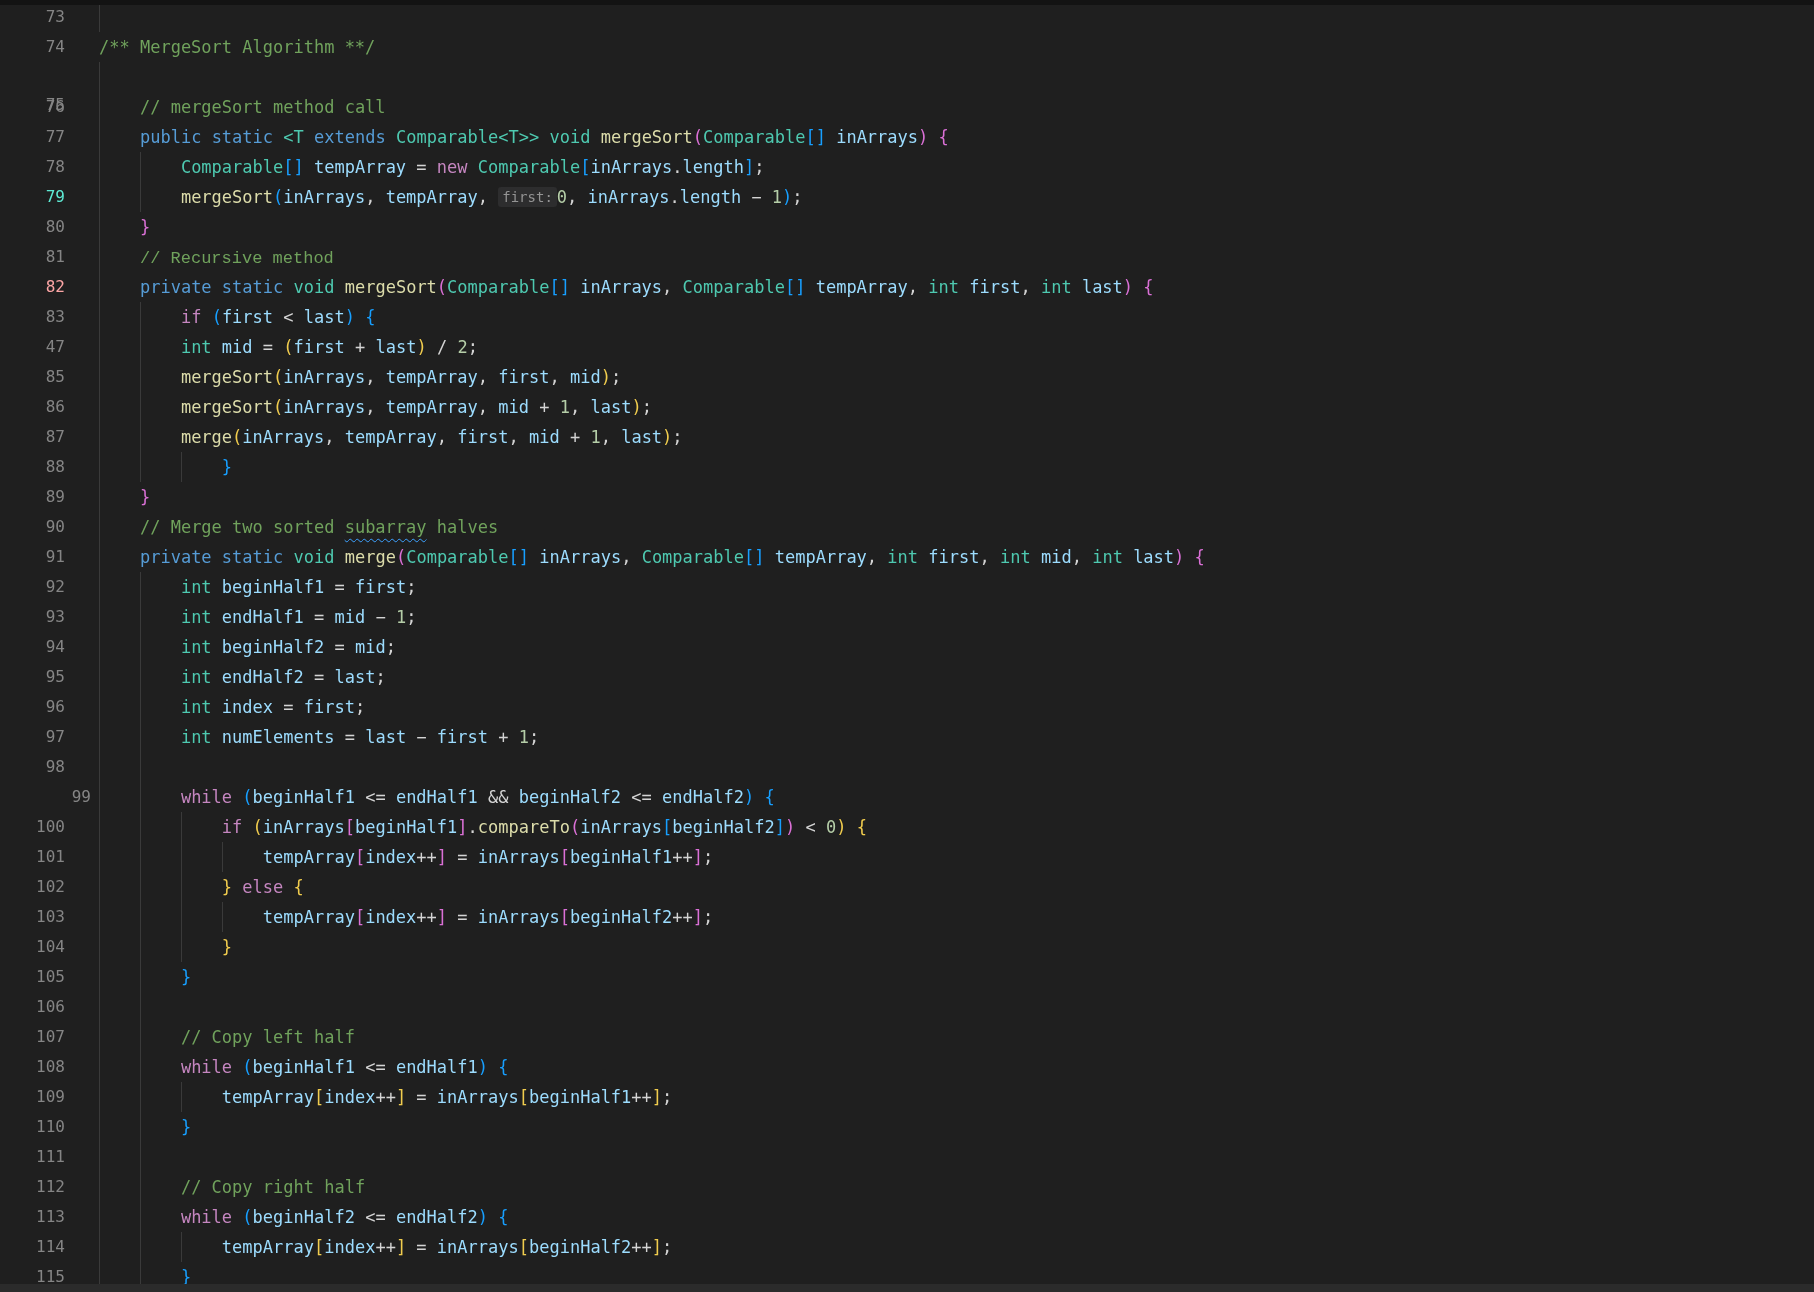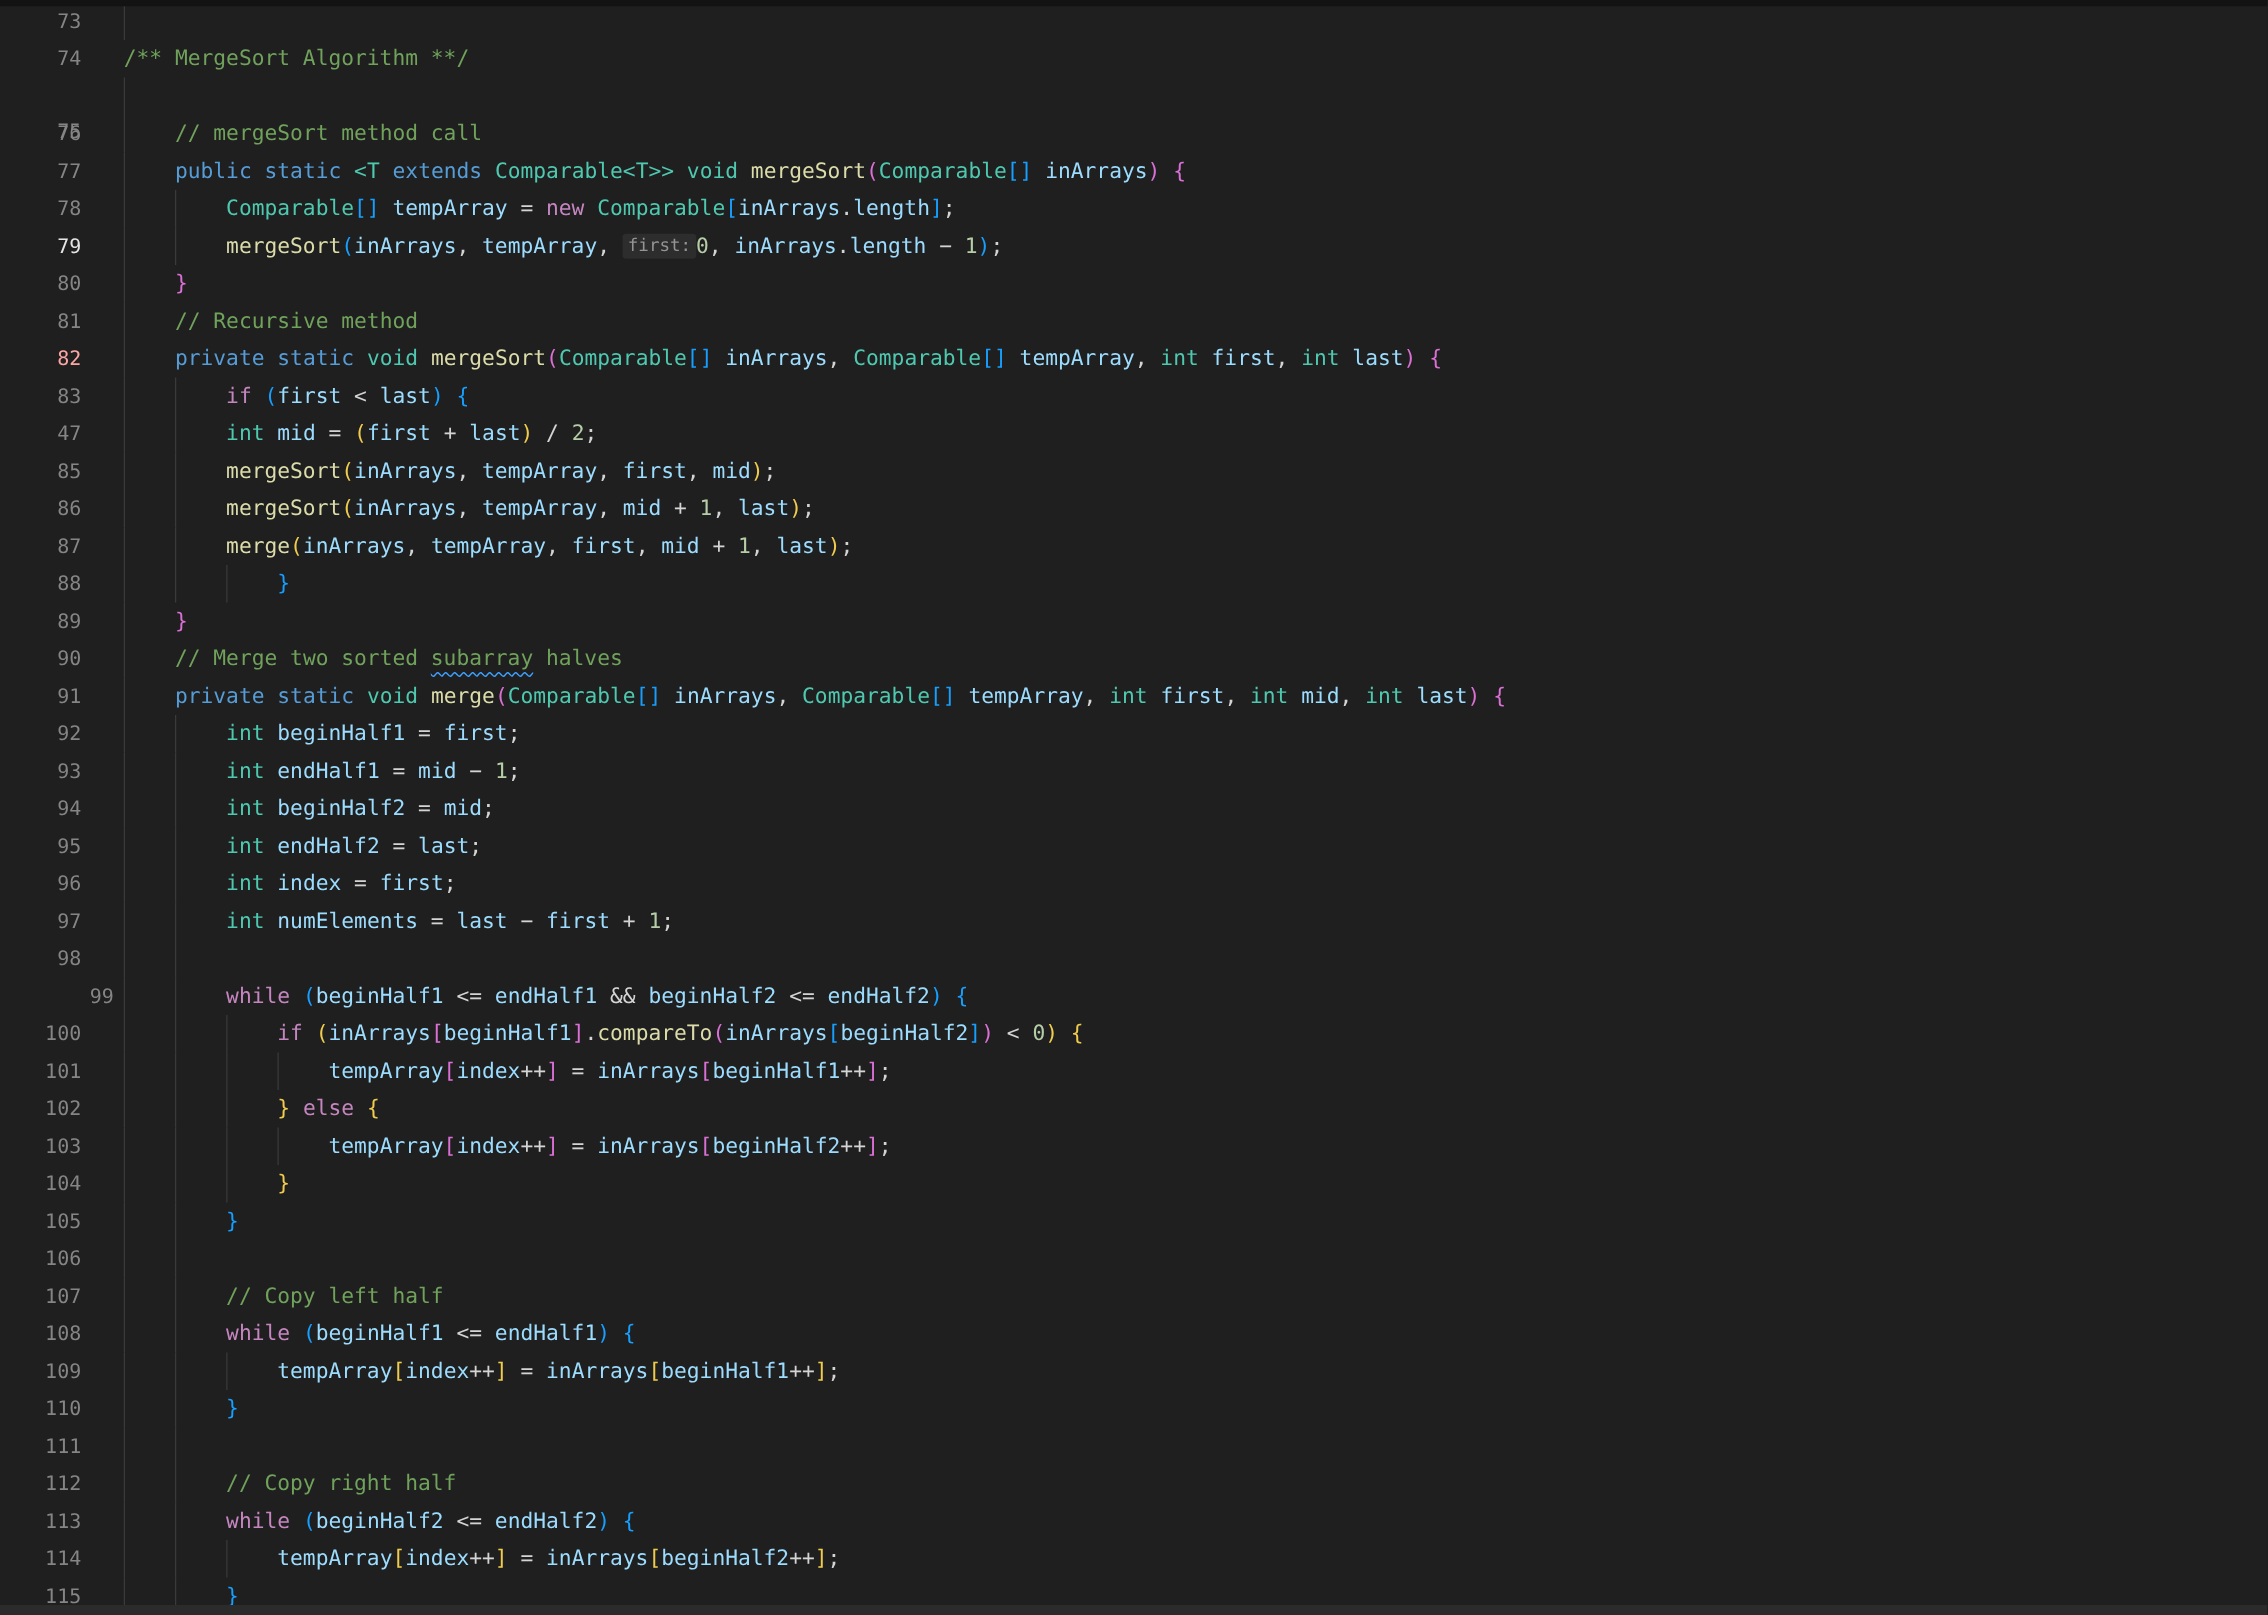--- a/index.html
+++ b/index.html
@@ -42,30 +42,30 @@
     </div>
     <div class="line">
       <div class="num" style="color: rgb(133, 133, 133);">77</div>
       <div class="content"><span class="guide" style="left: 0ch; background: rgb(58, 58, 58);"></span><span><span class="tok">    </span><span class="tok" style="color: rgb(86, 156, 214);">public</span><span class="tok" style="color: rgb(212, 212, 212);"> </span><span class="tok" style="color: rgb(86, 156, 214);">static</span><span class="tok" style="color: rgb(212, 212, 212);"> </span><span class="tok" style="color: rgb(78, 201, 176);">&lt;T</span><span class="tok" style="color: rgb(212, 212, 212);"> </span><span class="tok" style="color: rgb(86, 156, 214);">extends</span><span class="tok" style="color: rgb(212, 212, 212);"> </span><span class="tok" style="color: rgb(78, 201, 176);">Comparable&lt;T&gt;&gt;</span><span class="tok" style="color: rgb(212, 212, 212);"> </span><span class="tok" style="color: rgb(78, 201, 176);">void</span><span class="tok" style="color: rgb(212, 212, 212);"> </span><span class="tok" style="color: rgb(220, 220, 170);">mergeSort</span><span class="tok" style="color: rgb(218, 112, 214);">(</span><span class="tok" style="color: rgb(78, 201, 176);">Comparable</span><span class="tok" style="color: rgb(23, 159, 255);">[]</span><span class="tok" style="color: rgb(212, 212, 212);"> </span><span class="tok" style="color: rgb(156, 220, 254);">inArrays</span><span class="tok" style="color: rgb(218, 112, 214);">)</span><span class="tok" style="color: rgb(212, 212, 212);"> </span><span class="tok" style="color: rgb(218, 112, 214);">{</span></span></div>
     </div>
     <div class="line">
       <div class="num" style="color: rgb(133, 133, 133);">78</div>
       <div class="content"><span class="guide" style="left: 0ch; background: rgb(58, 58, 58);"></span><span class="guide" style="left: 4ch; background: rgb(58, 58, 58);"></span><span><span class="tok">        </span><span class="tok" style="color: rgb(78, 201, 176);">Comparable</span><span class="tok" style="color: rgb(23, 159, 255);">[]</span><span class="tok" style="color: rgb(212, 212, 212);"> </span><span class="tok" style="color: rgb(156, 220, 254);">tempArray</span><span class="tok" style="color: rgb(212, 212, 212);"> = </span><span class="tok" style="color: rgb(197, 134, 192);">new</span><span class="tok" style="color: rgb(212, 212, 212);"> </span><span class="tok" style="color: rgb(78, 201, 176);">Comparable</span><span class="tok" style="color: rgb(23, 159, 255);">[</span><span class="tok" style="color: rgb(156, 220, 254);">inArrays</span><span class="tok" style="color: rgb(212, 212, 212);">.</span><span class="tok" style="color: rgb(156, 220, 254);">length</span><span class="tok" style="color: rgb(23, 159, 255);">]</span><span class="tok" style="color: rgb(212, 212, 212);">;</span></span></div>
     </div>
     <div class="line">
-      <div class="num" style="color: #e5e5e5;">79</div>
+      <div class="num" style="color: #5eead4;">79</div>
       <div class="content"><span class="guide" style="left: 0ch; background: rgb(58, 58, 58);"></span><span class="guide" style="left: 4ch; background: rgb(58, 58, 58);"></span><span><span class="tok">        </span><span class="tok" style="color: rgb(220, 220, 170);">mergeSort</span><span class="tok" style="color: rgb(23, 159, 255);">(</span><span class="tok" style="color: rgb(156, 220, 254);">inArrays</span><span class="tok" style="color: rgb(212, 212, 212);">, </span><span class="tok" style="color: rgb(156, 220, 254);">tempArray</span><span class="tok" style="color: rgb(212, 212, 212);">, </span><span class="tok hint" style="background: rgb(45, 45, 46); color: rgb(148, 148, 148);">first:</span><span class="tok" style="color: rgb(181, 206, 168);">0</span><span class="tok" style="color: rgb(212, 212, 212);">, </span><span class="tok" style="color: rgb(156, 220, 254);">inArrays</span><span class="tok" style="color: rgb(212, 212, 212);">.</span><span class="tok" style="color: rgb(156, 220, 254);">length</span><span class="tok" style="color: rgb(212, 212, 212);"> − </span><span class="tok" style="color: rgb(181, 206, 168);">1</span><span class="tok" style="color: rgb(23, 159, 255);">)</span><span class="tok" style="color: rgb(212, 212, 212);">;</span></span></div>
     </div>
     <div class="line">
       <div class="num" style="color: rgb(133, 133, 133);">80</div>
       <div class="content"><span class="guide" style="left: 0ch; background: rgb(58, 58, 58);"></span><span><span class="tok">    </span><span class="tok" style="color: rgb(218, 112, 214);">}</span></span></div>
     </div>
     <div class="line">
       <div class="num" style="color: rgb(133, 133, 133);">81</div>
-      <div class="content"><span class="guide" style="left: 0ch; background: rgb(58, 58, 58);"></span><span><span class="tok">    </span><span class="tok" style="color: rgb(112, 162, 92);">// Recursive method</span></span></div>
+      <div class="content"><span class="guide" style="left: 0ch; background: rgb(58, 58, 58);"></span><span><span class="tok">    </span><span class="tok" style="color: rgb(112, 162, 92); font-family: Liberation Mono, monospace;">// Recursive method</span></span></div>
     </div>
     <div class="line">
       <div class="num" style="color: #fca5a5;">82</div>
       <div class="content"><span class="guide" style="left: 0ch; background: rgb(58, 58, 58);"></span><span><span class="tok">    </span><span class="tok" style="color: rgb(86, 156, 214);">private</span><span class="tok" style="color: rgb(212, 212, 212);"> </span><span class="tok" style="color: rgb(86, 156, 214);">static</span><span class="tok" style="color: rgb(212, 212, 212);"> </span><span class="tok" style="color: rgb(78, 201, 176);">void</span><span class="tok" style="color: rgb(212, 212, 212);"> </span><span class="tok" style="color: rgb(220, 220, 170);">mergeSort</span><span class="tok" style="color: rgb(218, 112, 214);">(</span><span class="tok" style="color: rgb(78, 201, 176);">Comparable</span><span class="tok" style="color: rgb(23, 159, 255);">[]</span><span class="tok" style="color: rgb(212, 212, 212);"> </span><span class="tok" style="color: rgb(156, 220, 254);">inArrays</span><span class="tok" style="color: rgb(212, 212, 212);">, </span><span class="tok" style="color: rgb(78, 201, 176);">Comparable</span><span class="tok" style="color: rgb(23, 159, 255);">[]</span><span class="tok" style="color: rgb(212, 212, 212);"> </span><span class="tok" style="color: rgb(156, 220, 254);">tempArray</span><span class="tok" style="color: rgb(212, 212, 212);">, </span><span class="tok" style="color: rgb(78, 201, 176);">int</span><span class="tok" style="color: rgb(212, 212, 212);"> </span><span class="tok" style="color: rgb(156, 220, 254);">first</span><span class="tok" style="color: rgb(212, 212, 212);">, </span><span class="tok" style="color: rgb(78, 201, 176);">int</span><span class="tok" style="color: rgb(212, 212, 212);"> </span><span class="tok" style="color: rgb(156, 220, 254);">last</span><span class="tok" style="color: rgb(218, 112, 214);">)</span><span class="tok" style="color: rgb(212, 212, 212);"> </span><span class="tok" style="color: rgb(218, 112, 214);">{</span></span></div>
     </div>
     <div class="line">
       <div class="num" style="color: rgb(133, 133, 133);">83</div>
       <div class="content"><span class="guide" style="left: 0ch; background: rgb(58, 58, 58);"></span><span class="guide" style="left: 4ch; background: rgb(58, 58, 58);"></span><span><span class="tok">        </span><span class="tok" style="color: rgb(197, 134, 192);">if</span><span class="tok" style="color: rgb(212, 212, 212);"> </span><span class="tok" style="color: rgb(23, 159, 255);">(</span><span class="tok" style="color: rgb(156, 220, 254);">first</span><span class="tok" style="color: rgb(212, 212, 212);"> &lt; </span><span class="tok" style="color: rgb(156, 220, 254);">last</span><span class="tok" style="color: rgb(23, 159, 255);">)</span><span class="tok" style="color: rgb(212, 212, 212);"> </span><span class="tok" style="color: rgb(23, 159, 255);">{</span></span></div>
     </div>
     <div class="line">

